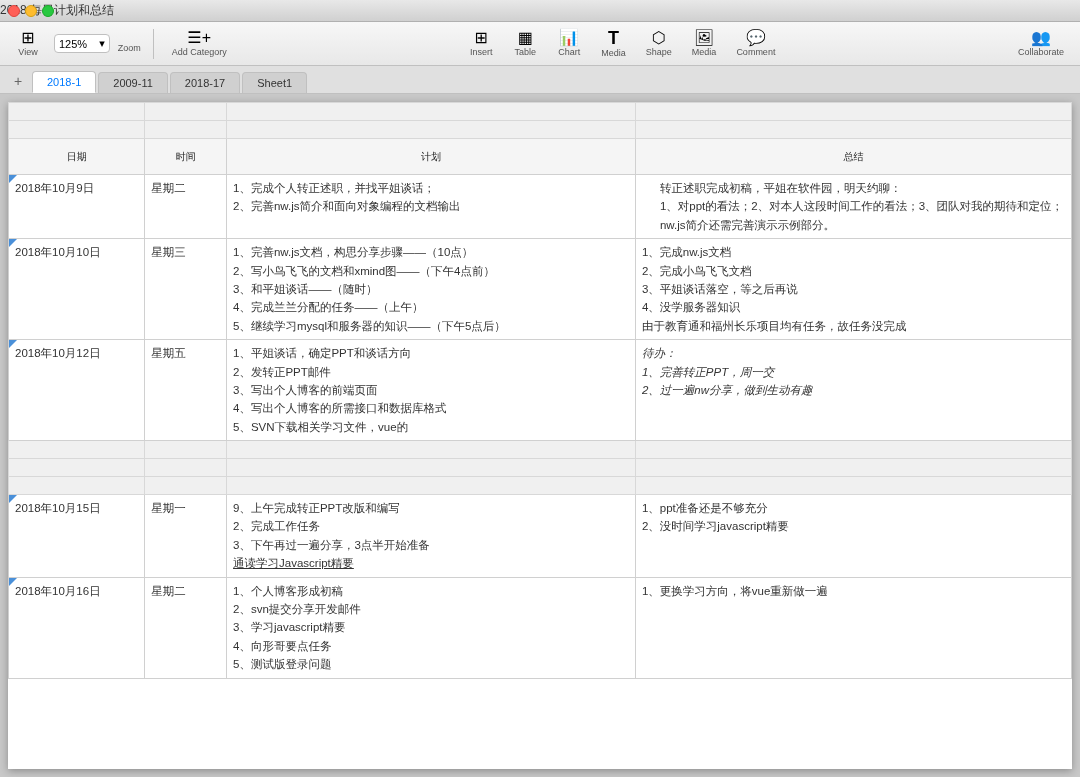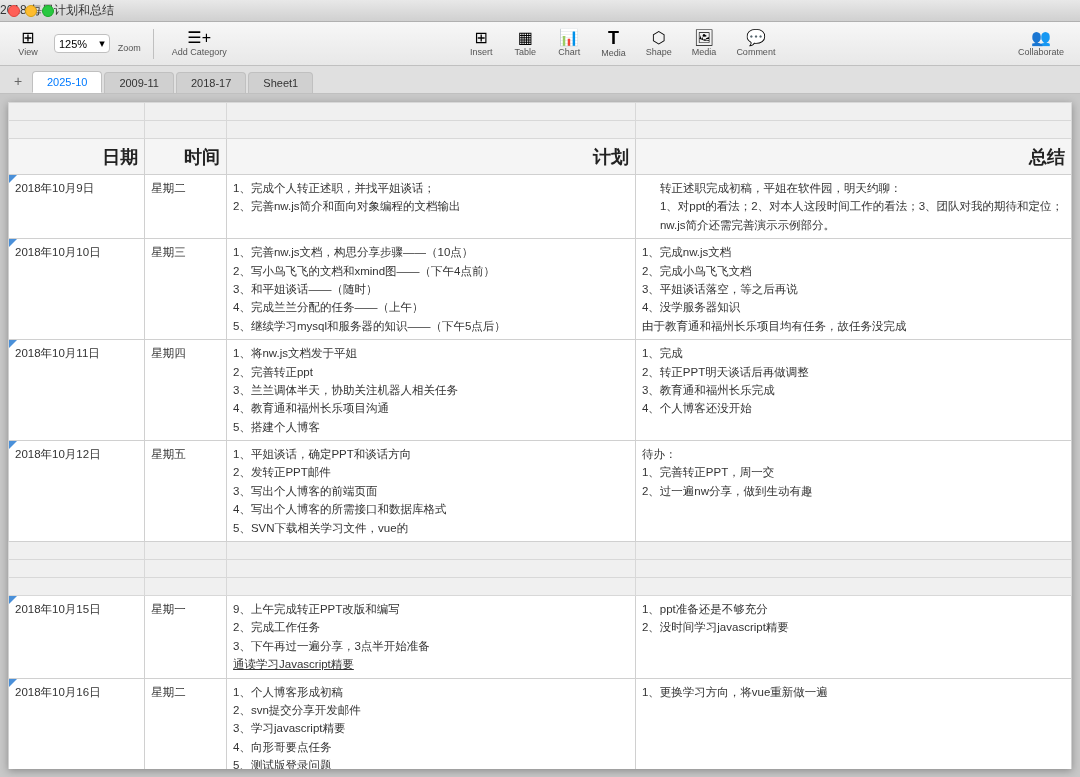--- a/index.html
+++ b/index.html
@@ -159,24 +159,24 @@
 
     table td, table th {
       border: 1px solid #d0d0d0;
       padding: 4px 6px;
       vertical-align: top;
     }
 
     
     .header-row td {
       background: #f5f5f5;
-      font-weight: bold;
-      font-size: 18px;
+      font-weight: normal;
+      font-size: 10px;
       color: #222;
-      text-align: right;
+      text-align: center;
       vertical-align: middle;
       height: 36px;
     }
 
     
     .data-row td {
       background: white;
       color: #333;
       font-size: 11.5px;
       line-height: 1.6;
@@ -277,21 +277,21 @@
   <div class="toolbar-spacer"></div>
 
   <div class="toolbar-item">
     <span class="toolbar-icon">👥</span>
     <span class="toolbar-label">Collaborate</span>
   </div>
 </div>
 
 <div class="sheet-tabs">
   <div class="tab-add">+</div>
-  <div class="sheet-tab active">2025-10</div>
+  <div class="sheet-tab active">2018-1</div>
   <div class="sheet-tab">2009-11</div>
   <div class="sheet-tab">2018-17</div>
   <div class="sheet-tab">Sheet1</div>
 </div>
 
 <div class="main-area">
   <div class="spreadsheet">
     <table>
 
       <colgroup>
@@ -345,49 +345,33 @@
 3、和平姐谈话——（随时）
 4、完成兰兰分配的任务——（上午）
 5、继续学习mysql和服务器的知识——（下午5点后）</td>
         <td class="col-summary" style="white-space:pre-line;">1、完成nw.js文档
 2、完成小鸟飞飞文档
 3、平姐谈话落空，等之后再说
 4、没学服务器知识
 由于教育通和福州长乐项目均有任务，故任务没完成</td>
       </tr>
 
-      <tr class="data-row">
-        <td class="triangle-cell col-date">
-          <div class="triangle-indicator"></div>
-          <span>2018年10月11日</span>
-        </td>
-        <td class="col-weekday">星期四</td>
-        <td class="col-plan" style="white-space:pre-line;">1、将nw.js文档发于平姐
-2、完善转正ppt
-3、兰兰调体半天，协助关注机器人相关任务
-4、教育通和福州长乐项目沟通
-5、搭建个人博客</td>
-        <td class="col-summary" style="white-space:pre-line;">1、完成
-2、转正PPT明天谈话后再做调整
-3、教育通和福州长乐完成
-4、个人博客还没开始</td>
-      </tr>
 
       <tr class="data-row">
         <td class="triangle-cell col-date">
           <div class="triangle-indicator"></div>
           <span>2018年10月12日</span>
         </td>
         <td class="col-weekday">星期五</td>
         <td class="col-plan" style="white-space:pre-line;">1、平姐谈话，确定PPT和谈话方向
 2、发转正PPT邮件
 3、写出个人博客的前端页面
 4、写出个人博客的所需接口和数据库格式
 5、SVN下载相关学习文件，vue的</td>
-        <td class="col-summary" style="white-space:pre-line;">待办：
+        <td class="col-summary" style="white-space:pre-line;font-style:italic;">待办：
 1、完善转正PPT，周一交
 2、过一遍nw分享，做到生动有趣</td>
       </tr>
 
       <tr class="spacer-row">
         <td></td>
             <td></td>
             <td></td>
             <td></td>
       </tr>

